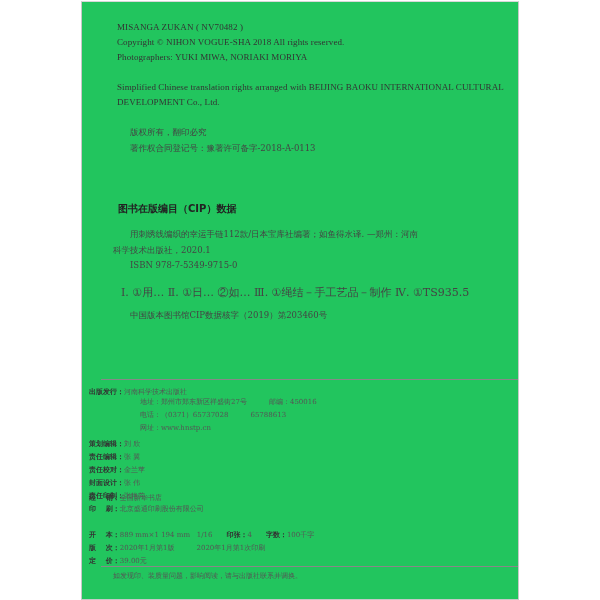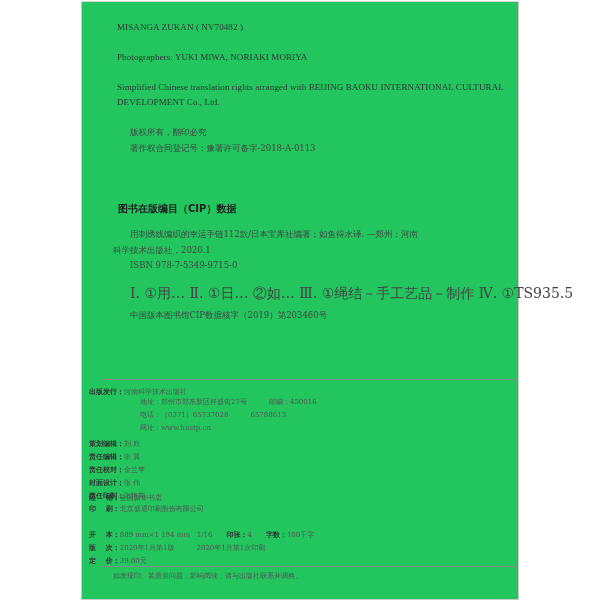--- a/index.html
+++ b/index.html
@@ -23,33 +23,34 @@
   .sub { position: absolute; left: 44px; white-space: nowrap; font-size: 7px; line-height: 10px; margin-left: 14px; }
   .gap { display: inline-block; width: 22px; }
   .gap2 { display: inline-block; width: 14px; }
 </style>
 </head>
 <body>
 
 <div class="page">
 
   <div class="en" style="top:20px">MISANGA ZUKAN ( NV70482 )</div>
+  <div class="en" style="top:35px">Copyright © NIHON VOGUE-SHA 2018 All rights reserved.</div>
   <div class="en" style="top:50px">Photographers: YUKI MIWA, NORIAKI MORIYA</div>
   <div class="en" style="top:80px">Simplified Chinese translation rights arranged with BEIJING BAOKU INTERNATIONAL CULTURAL</div>
   <div class="en" style="top:95px">DEVELOPMENT Co., Ltd.</div>
 
   <div class="cn" style="left:36px; top:125px; font-size:8.5px">版权所有，翻印必究</div>
   <div class="cn" style="left:36px; top:141px; font-size:8.5px">著作权合同登记号：豫著许可备字-2018-A-0113</div>
 
   <div class="cip-title">图书在版编目（CIP）数据</div>
 
   <div class="cn" style="left:36px; top:227px; font-size:8.5px">用刺绣线编织的幸运手链112款/日本宝库社编著；如鱼得水译. —郑州：河南</div>
   <div class="cn" style="left:19px; top:243px; font-size:8.5px">科学技术出版社，2020.1</div>
   <div class="cn" style="left:36px; top:258px; font-size:8.5px">ISBN 978-7-5349-9715-0</div>
-  <div class="cn" style="left:36px; top:283px; font-size:14px">Ⅰ. ①用…  Ⅱ. ①日…  ②如…  Ⅲ. ①绳结－手工艺品－制作  Ⅳ. ①TS935.5</div>
+  <div class="cn" style="left:27px; top:283px; font-size:11px">Ⅰ. ①用…  Ⅱ. ①日…  ②如…  Ⅲ. ①绳结－手工艺品－制作  Ⅳ. ①TS935.5</div>
   <div class="cn" style="left:36px; top:308px; font-size:8.5px">中国版本图书馆CIP数据核字（2019）第203460号</div>
 
   <div class="rule" style="top:377px"></div>
 
   <div class="row" style="top:382px">
     <span class="lbl">出版发行：</span><span class="val">河南科学技术出版社</span>
   </div>
   <div class="sub" style="top:395px">
     <span class="val">地址：</span><span class="val">郑州市郑东新区祥盛街27号</span><span class="gap"></span><span class="val">邮编：</span><span class="val">450016</span>
   </div>

